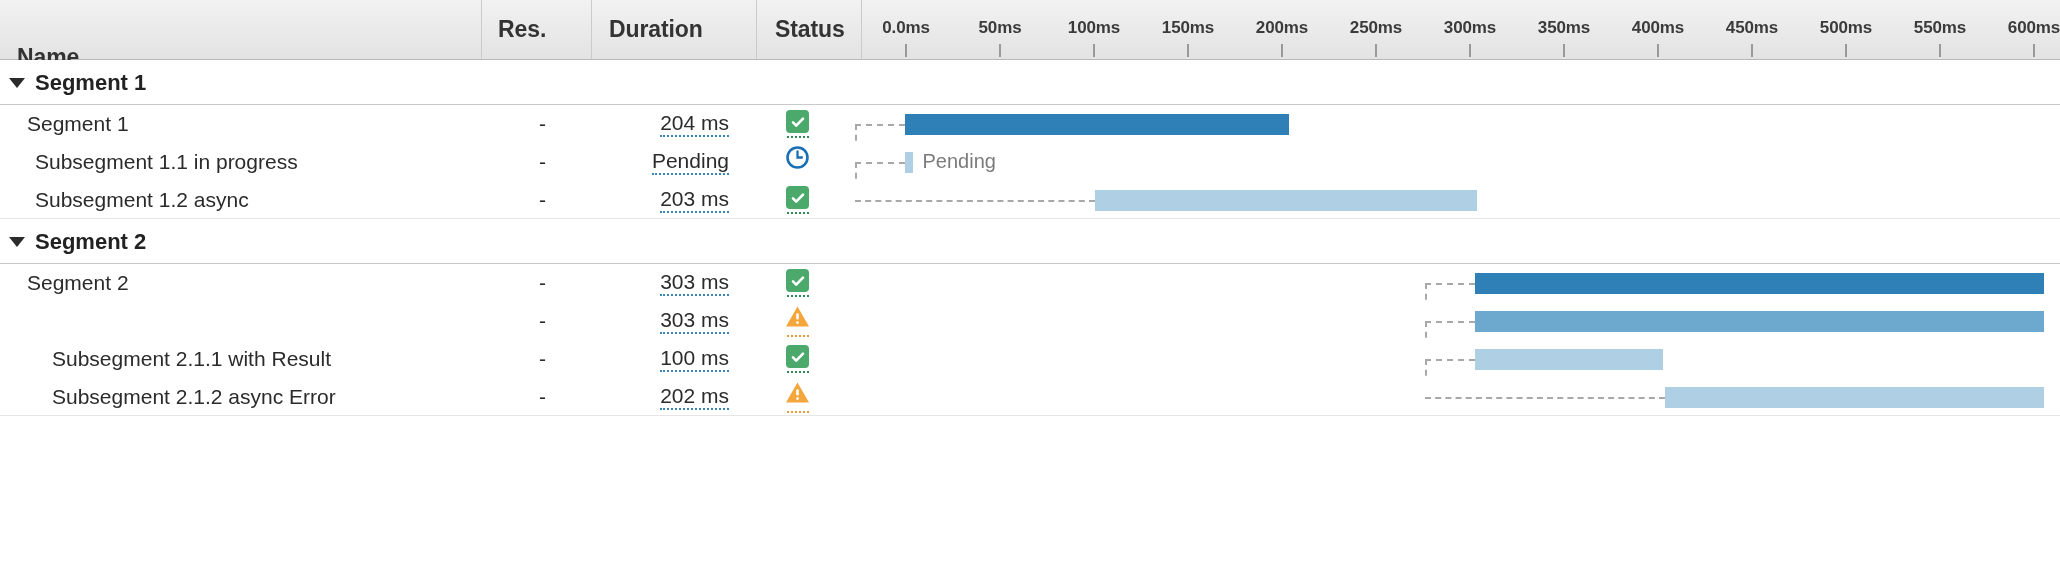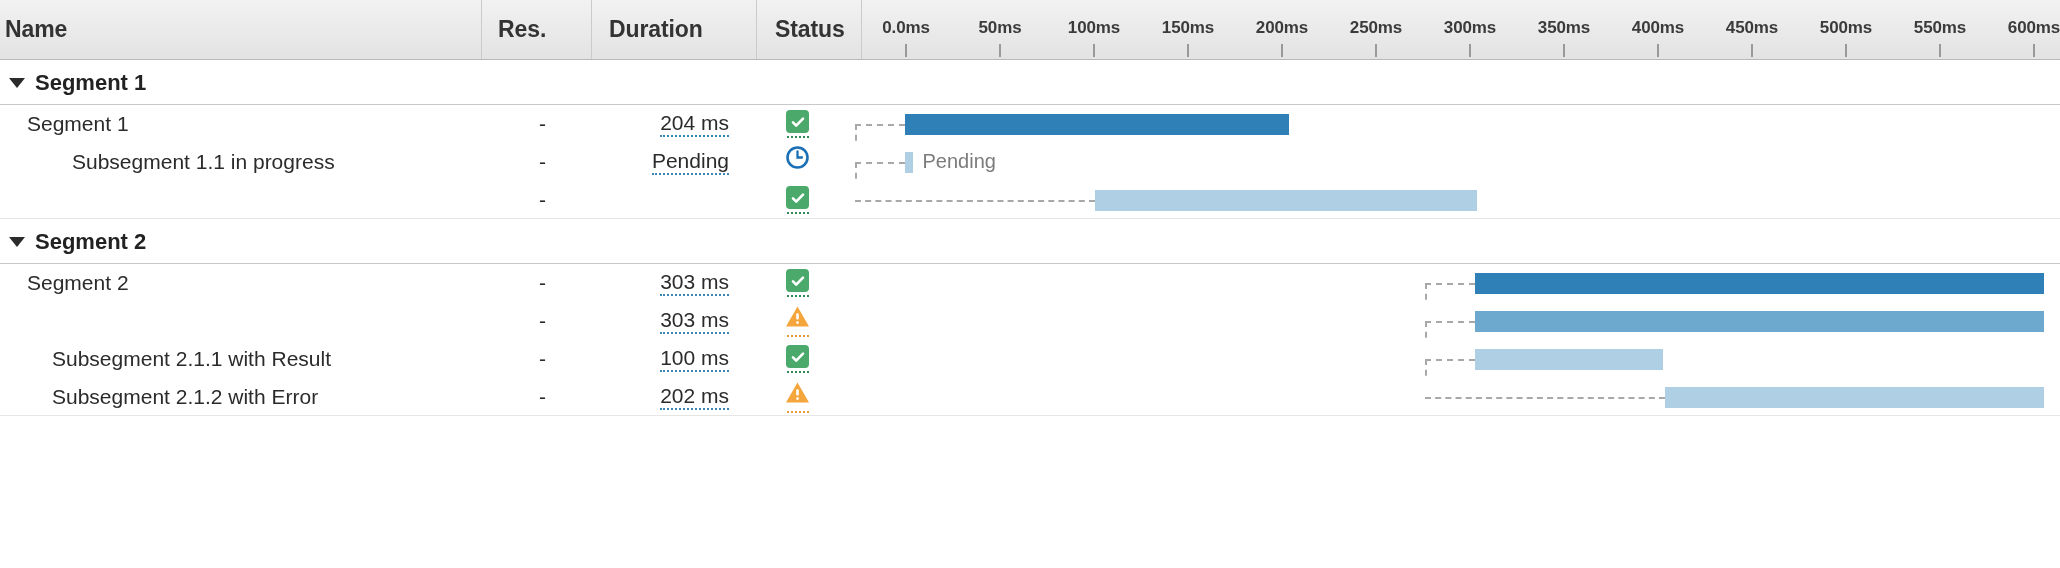--- a/index.html
+++ b/index.html
@@ -33,21 +33,21 @@
     height: 59px;
     box-sizing: border-box;
     display: flex;
     align-items: center;
     color: #333333;
     font-size: 23px;
     font-weight: bold;
     letter-spacing: -0.1px;
   }
   .th.divider { border-left: 1px solid #cbcbcb; }
-  .th-name     { left: 0px;    width: 481px; padding-left: 5px; }
+  .th-name     { left: 12px;    width: 481px; padding-left: 5px; margin-top: 28px; }
   .th-res      { left: 481px;  width: 110px; padding-left: 16px; }
   .th-duration { left: 591px;  width: 165px; padding-left: 17px; }
   .th-status   { left: 756px;  width: 105px; padding-left: 18px; }
   .th-timeline { left: 861px;  right: 0;     }
 
   .ruler { position: absolute; left: 0; top: 0; right: 0; height: 59px; }
   .tick-label {
     position: absolute;
     bottom: 21px;
     transform: translateX(-50%);
@@ -107,21 +107,21 @@
     align-items: center;
     box-sizing: border-box;
   }
   .c-name {
     left: 0px; width: 481px;
     font-size: 21px;
     color: #2b2b2b;
     white-space: nowrap;
   }
   .c-name.lvl0 { padding-left: 27px; }
-  .c-name.lvl1 { padding-left: 72px; }
+  .c-name.lvl1 { padding-left: 35px; }
   .c-name.lvl2 { padding-left: 52px; }
 
   .c-res {
     left: 481px; width: 110px;
     justify-content: flex-end;
     padding-right: 45px;
     font-size: 21px;
     color: #2b2b2b;
   }
   .c-duration {
@@ -298,21 +298,25 @@
           </span>
         </div>
         <div class="lane">
           <div class="bar light" style="left: 44px; width: 7.52px;"></div>
           <div class="pending-label" style="left: 61.52px;">Pending</div>
           <div class="conn-h" style="left: -6px; width: 50px; top: 19px;"></div>
           <div class="conn-v" style="left: -6px; top: 19px; height: 38px;"></div>
         </div>
       </div>
       <div class="row leaf last-of-group">
-        <div class="cell c-res">-</div>
+        <div class="cell c-name lvl1">Subsegment 1.2 async</div>
+        <div class="cell c-res">-</div>
+        <div class="cell c-duration">
+          <span class="dur-text">203 ms</span>
+        </div>
         <div class="cell c-status">
           <span class="status-wrap">
             <span class="icon-ok">
               <svg width="16" height="16" viewBox="0 0 16 16">
                 <path d="M3 8.4 L6.2 11.6 L13 4.6" fill="none" stroke="#ffffff" stroke-width="2.6" stroke-linecap="round" stroke-linejoin="round"></path>
               </svg>
             </span>
             <span class="status-underline"></span>
           </span>
         </div>
@@ -386,21 +390,21 @@
             <span class="status-underline"></span>
           </span>
         </div>
         <div class="lane">
           <div class="bar light" style="left: 613.64px; width: 188px;"></div>
           <div class="conn-h" style="left: 563.64px; width: 50px; top: 19px;"></div>
           <div class="conn-v" style="left: 563.64px; top: 19px; height: 38px;"></div>
         </div>
       </div>
       <div class="row leaf last-of-group">
-        <div class="cell c-name lvl2">Subsegment 2.1.2 with Error</div>
+        <div class="cell c-name lvl2">Subsegment 2.1.2 async Error</div>
         <div class="cell c-res">-</div>
         <div class="cell c-duration">
           <span class="dur-text">202 ms</span>
         </div>
         <div class="cell c-status">
           <span class="status-wrap">
             <span class="icon-warn"><svg width="25" height="23" viewBox="0 0 25 23">
                 <path d="M12.5 1.6 L24 21.4 L1 21.4 Z" fill="#f4a63c"></path>
                 <rect x="11.2" y="8.2" width="2.6" height="6.4" rx="1.1" fill="#ffffff"></rect>
                 <rect x="11.2" y="16.2" width="2.6" height="2.7" rx="1.1" fill="#ffffff"></rect>

